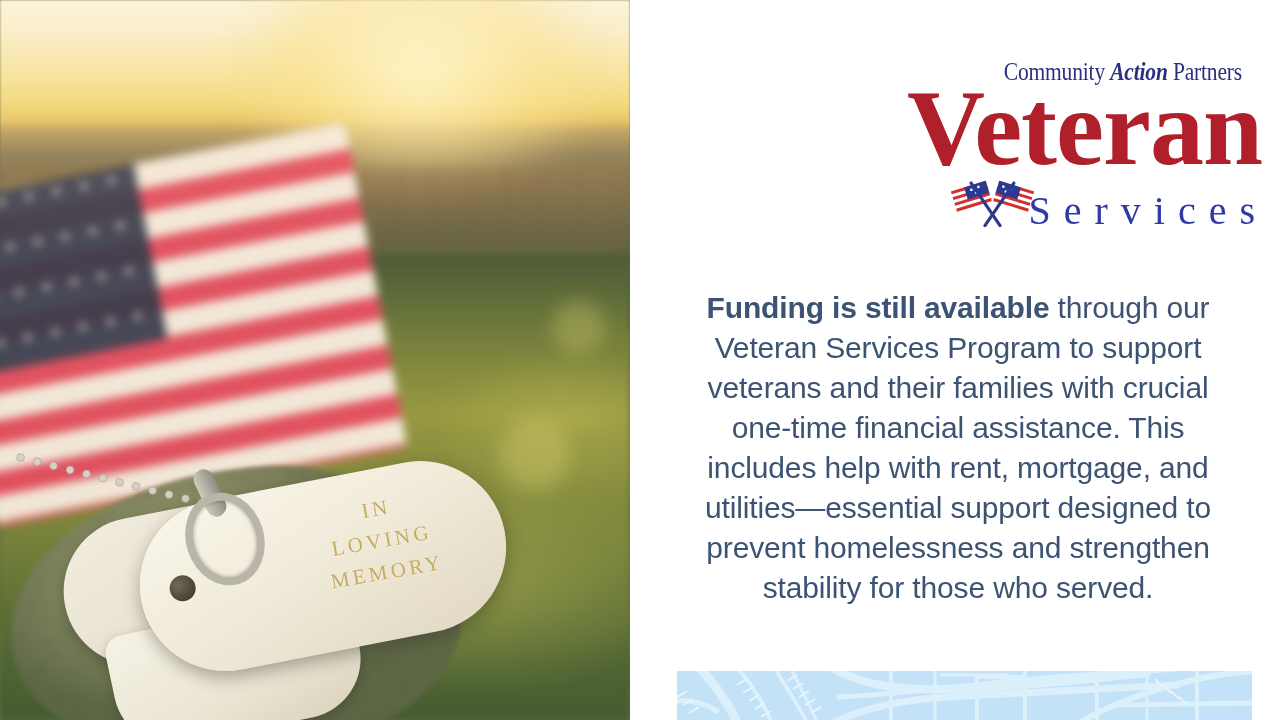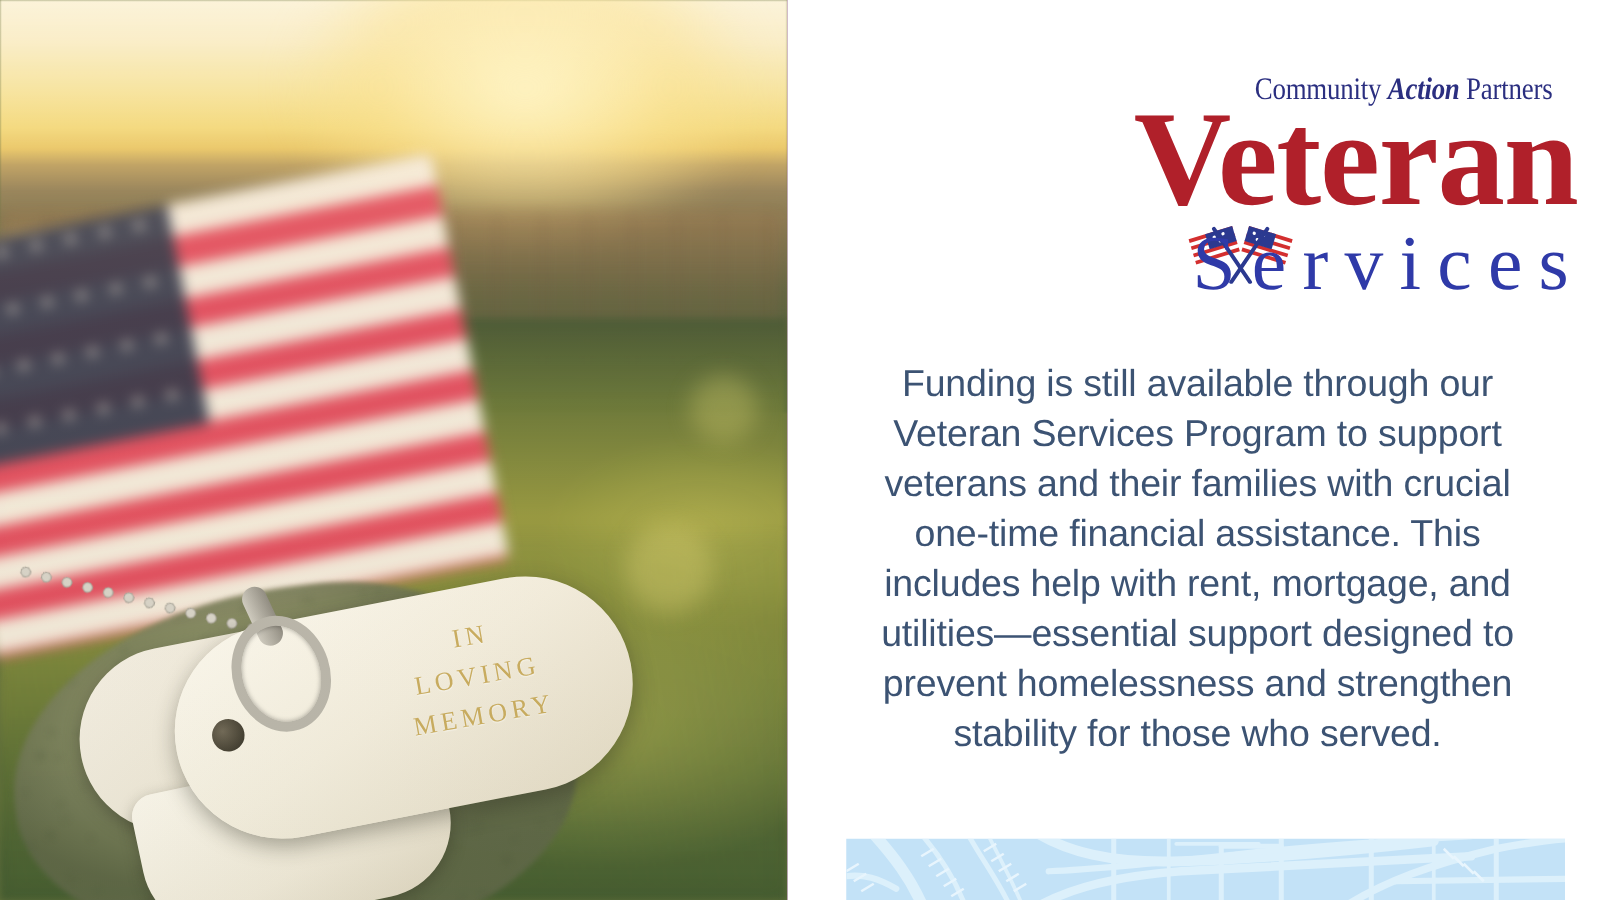--- a/index.html
+++ b/index.html
@@ -320,42 +320,42 @@
     left: 0;
     top: 4px;
     width: 132px;
     height: 78px;
   }
   .logo-services {
     position: absolute;
     right: 2px;
     top: 2px;
     font-family: "Liberation Serif", serif;
-    font-size: 62px;
+    font-size: 40px;
     line-height: 70px;
     color: #2f3aa8;
     letter-spacing: 13px;
     white-space: nowrap;
   }
 
   
   .body-copy {
     position: absolute;
     left: 50px;
     top: 288px;
     width: 556px;
     text-align: center;
     color: #3c5373;
     font-family: "Liberation Sans", sans-serif;
     font-size: 30px;
     line-height: 40px;
     letter-spacing: -0.15px;
   }
   .body-copy .lead {
-    font-weight: normal;
+    font-weight: bold;
   }
 
   
   .map-band {
     position: absolute;
     left: 47px;
     top: 671px;
     width: 575px;
     height: 49px;
     background: #c3e2f7;

